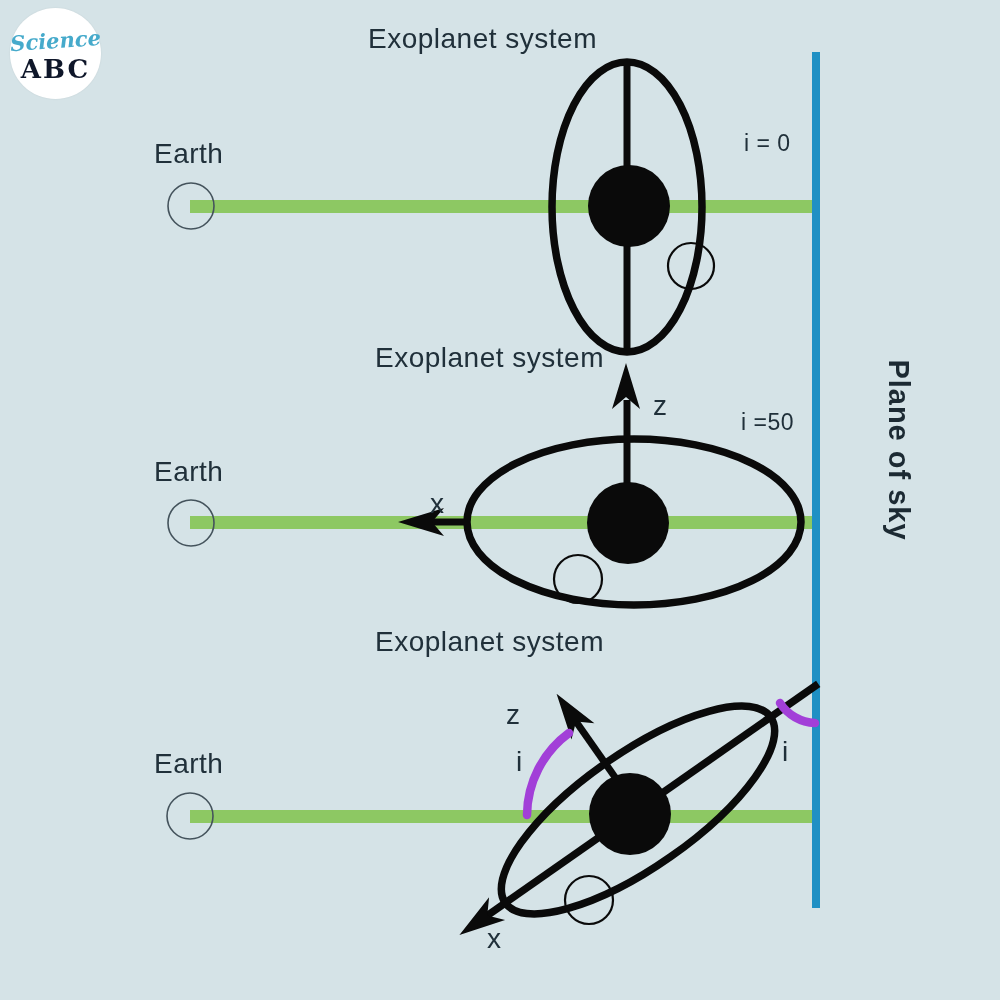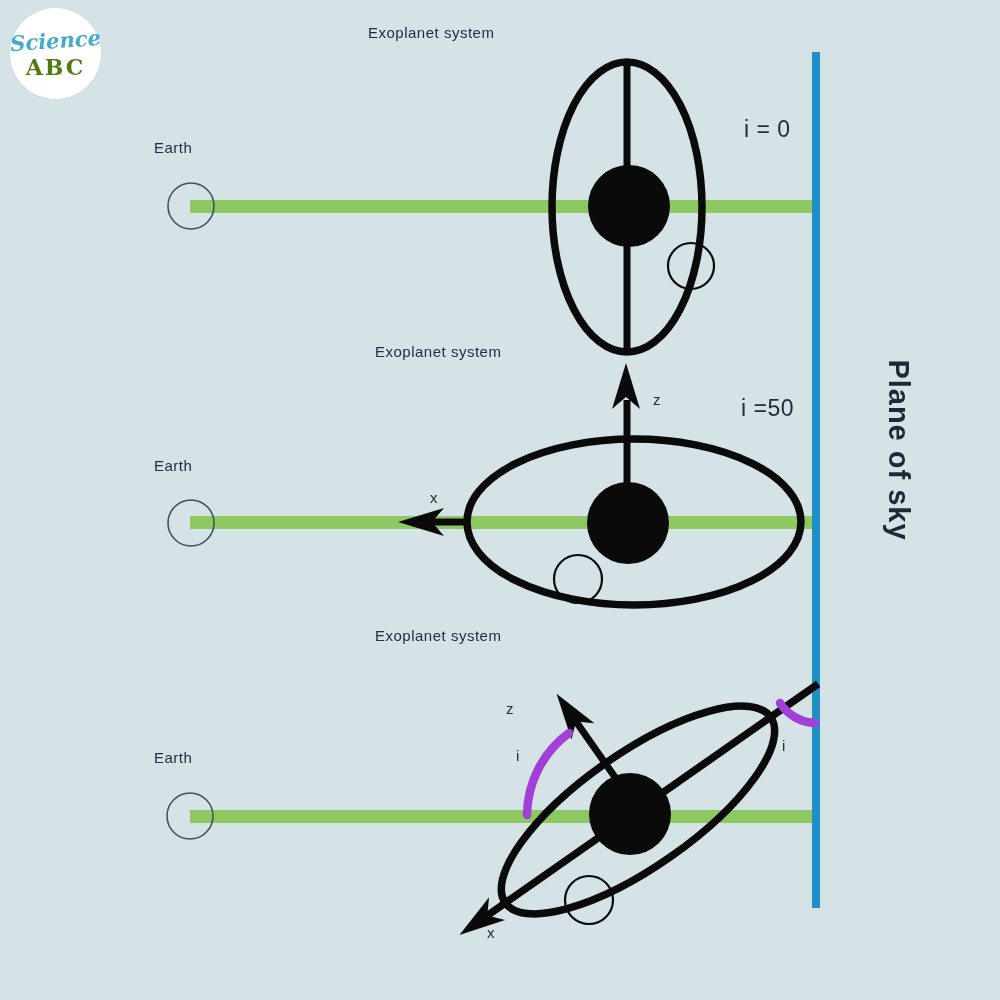--- a/index.html
+++ b/index.html
@@ -14,28 +14,29 @@
     overflow: hidden;
     font-family: "Liberation Sans", sans-serif;
   }
   .stage svg {
     position: absolute;
     left: 0;
     top: 0;
   }
   .lbl {
     position: absolute;
-    font-size: 15px;
+    font-size: 28px;
     line-height: 1;
     color: #20303a;
     white-space: nowrap;
     letter-spacing: 0.5px;
   }
   .lbl.small {
     font-size: 23px;
+    margin-top: 14px;
   }
   .plane-lbl {
     position: absolute;
     left: 898px;
     top: 450px;
     font-size: 29px;
     font-weight: bold;
     letter-spacing: 1px;
     color: #1c2a33;
     transform: translate(-50%, -50%) rotate(90deg);
@@ -58,23 +59,23 @@
     font-style: italic;
     font-weight: bold;
     font-size: 21px;
     color: #46aacb;
     transform: rotate(-4deg);
   }
   .logo-abc {
     margin-top: 1px;
     font-family: "DejaVu Serif", serif;
     font-weight: bold;
-    font-size: 22px;
+    font-size: 26px;
     letter-spacing: 2px;
-    color: #4d7c0f;
+    color: #0f172a;
   }
 </style>
 </head>
 <body>
 
 <div class="stage">
 
   <svg width="1000" height="1000" viewBox="0 0 1000 1000">
 
     <rect x="190" y="200" width="626" height="13" fill="#8dc863"></rect>

